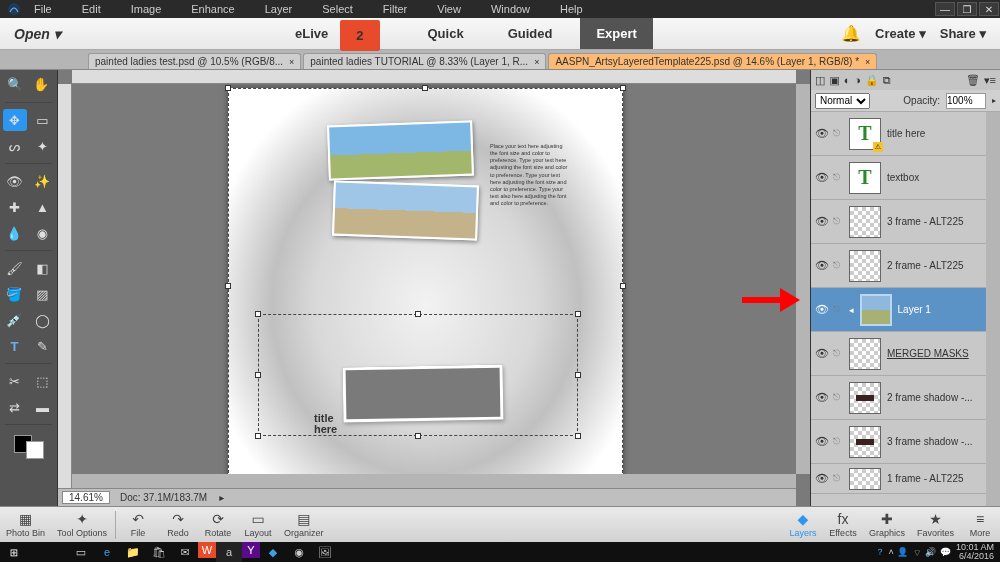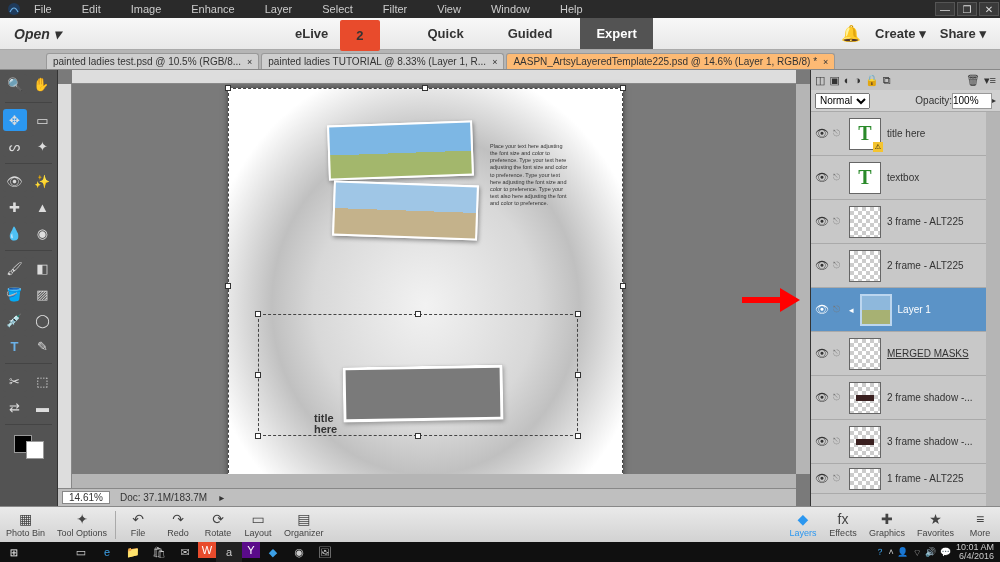--- a/index.html
+++ b/index.html
@@ -11,21 +11,21 @@
 .titlebar .winbtns { margin-left: auto; display: flex; }
 .titlebar .winbtns div { width: 20px; height: 14px; background: #3a3a3a; margin: 1px; display:flex; align-items:center; justify-content:center; font-size:10px; border:1px solid #555;}
 .modebar { height: 32px; background: linear-gradient(#f8f8f8,#e8e8e8); display: flex; align-items: center; border-bottom: 1px solid #aaa; color:#333;}
 .modebar .open { padding: 0 14px; font-size: 14px; font-weight: bold; font-style: italic; }
 .modebar .modes { margin: 9px auto; display: flex; gap: 12px; height: 100%; align-items: center;}
 .modebar .modes span { padding: 8px 16px; font-size: 13px; font-weight: bold; color:#333; position: relative;}
 .modebar .modes span.active { background: #535353; color: #fff; }
 .modebar .right { display: flex; align-items: center; gap: 14px; padding-right: 14px; font-size: 13px; font-weight: bold;}
 .modebar .bell { color: #2b97f0; font-size: 16px;}
 .badge { position: absolute; top: 2px; right: 4px; background: #e84b2c; color: #fff; font-size: 8px; padding: 0 3px; border-radius: 2px;}
-.tabs { height: 20px; background: #b5b5b5; display: flex; align-items: flex-end; padding-left: 46px; gap:0; border-bottom:1px solid #888;}
+.tabs { height: 20px; background: #b5b5b5; display: flex; align-items: flex-end; padding-left: 88px; gap:0; border-bottom:1px solid #888;}
 .tabs .tab { background: #cfcfcf; border: 1px solid #999; border-bottom: none; padding: 2px 6px; font-size: 10px; color: #333; display: flex; align-items: center; gap: 6px; border-radius: 3px 3px 0 0; margin-right:2px;}
 .tabs .tab.active { background: #fdba74; }
 .tabs .tab .x { font-size: 9px; cursor:pointer;}
 .workarea { position: absolute; top: 70px; left: 0; right: 0; bottom: 56px; display: flex; }
 .toolbox { width: 58px; background: #535353; border-right: 1px solid #333; display: flex; flex-direction: column; padding: 2px; gap: 4px;}
 .toolbox .row { display: flex; gap: 4px; justify-content: center;}
 .toolbox .tool { width: 24px; height: 22px; background: #535353; border: 1px solid transparent; display:flex; align-items:center; justify-content:center; font-size:13px; border-radius:3px;}
 .toolbox .tool.sel { background: #2b97f0; }
 .toolbox .sep { height: 1px; background: #444; margin: 2px 3px;}
 .toolbox .swatch { width: 30px; height: 24px; position: relative; margin: 4px auto;}
@@ -46,21 +46,21 @@
 .canvasarea .page .txtblock { position:absolute; top:55px; left:262px; width:80px; font-size:5.5px; line-height:1.3; color:#333;}
 .canvasarea .page .title { position:absolute; top:325px; left:86px; font-family: Arial; font-weight:bold; font-size:11px; color:#333; line-height:1;}
 .canvasarea .selection { position:absolute; border:1px dashed #444;}
 .canvasarea .handle { position:absolute; width:6px; height:6px; background:#fff; border:1px solid #333;}
 .canvasarea .statusbar { position:absolute; bottom:0; left:0; right:14px; height:18px; background:#bfbfbf; display:flex; align-items:center; font-size:10px; color:#333; padding-left:4px; gap:10px; border-top:1px solid #888;}
 .canvasarea .scroll-h { position:absolute; bottom:18px; left:14px; right:14px; height:14px; background:#b5b5b5;}
 .canvasarea .scroll-v { position:absolute; top:14px; right:0; bottom:32px; width:14px; background:#b5b5b5;}
 .panels { width: 190px; background: #d9d9d9; border-left: 1px solid #333; display:flex; flex-direction:column; color:#333;}
 .panels .iconrow { height: 20px; background: #c5c5c5; display:flex; align-items:center; gap:4px; padding:0 4px; font-size:11px; justify-content: space-between;}
 .panels .iconrow .grp { display: flex; gap: 4px;}
-.panels .blendrow { height: 22px; background: #d0d0d0; display:flex; align-items:center; padding:0 4px; font-size:10px; border-bottom:1px solid #aaa;}
+.panels .blendrow { height: 22px; background: #d0d0d0; display:flex; align-items:center; padding:0 4px; gap:6px; font-size:10px; border-bottom:1px solid #aaa;}
 .panels .blendrow select { font-size:10px; height:16px;}
 .panels .blendrow input { width:40px; font-size:10px; height:16px; border:1px solid #999;}
 .panels .layers { flex:1; overflow:hidden; background:#c8c8c8;}
 .panels .layer { height:44px; display:flex; align-items:center; border-bottom:1px solid #aaa; padding:0 4px; gap:6px;}
 .panels .layer.sel { background: #5b93c7; color:#fff;}
 .panels .layer .vis { width:12px; font-size:11px;}
 .panels .layer .lock { width:10px; font-size:9px; color:#777;}
 .panels .layer .thumb { width:32px; height:32px; background:#fff; border:1px solid #666; position:relative;}
 .panels .layer .thumb.checker { background: repeating-conic-gradient(#ccc 0 25%, #fff 0 50%) 0 0/8px 8px;}
 .panels .layer .thumb .T { position:absolute; inset:0; display:flex; align-items:center; justify-content:center; font-family:Georgia; font-size:20px; font-weight:bold; color:#2a8a2a;}

